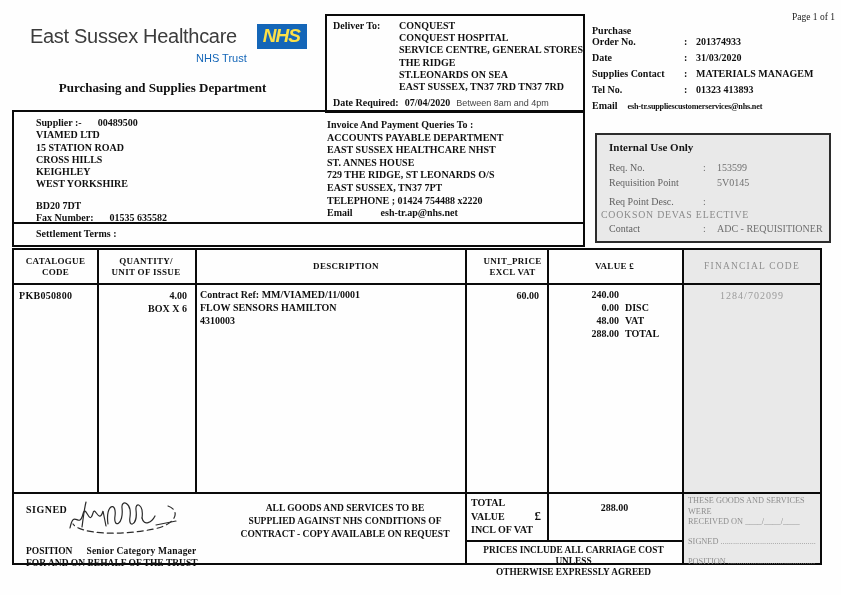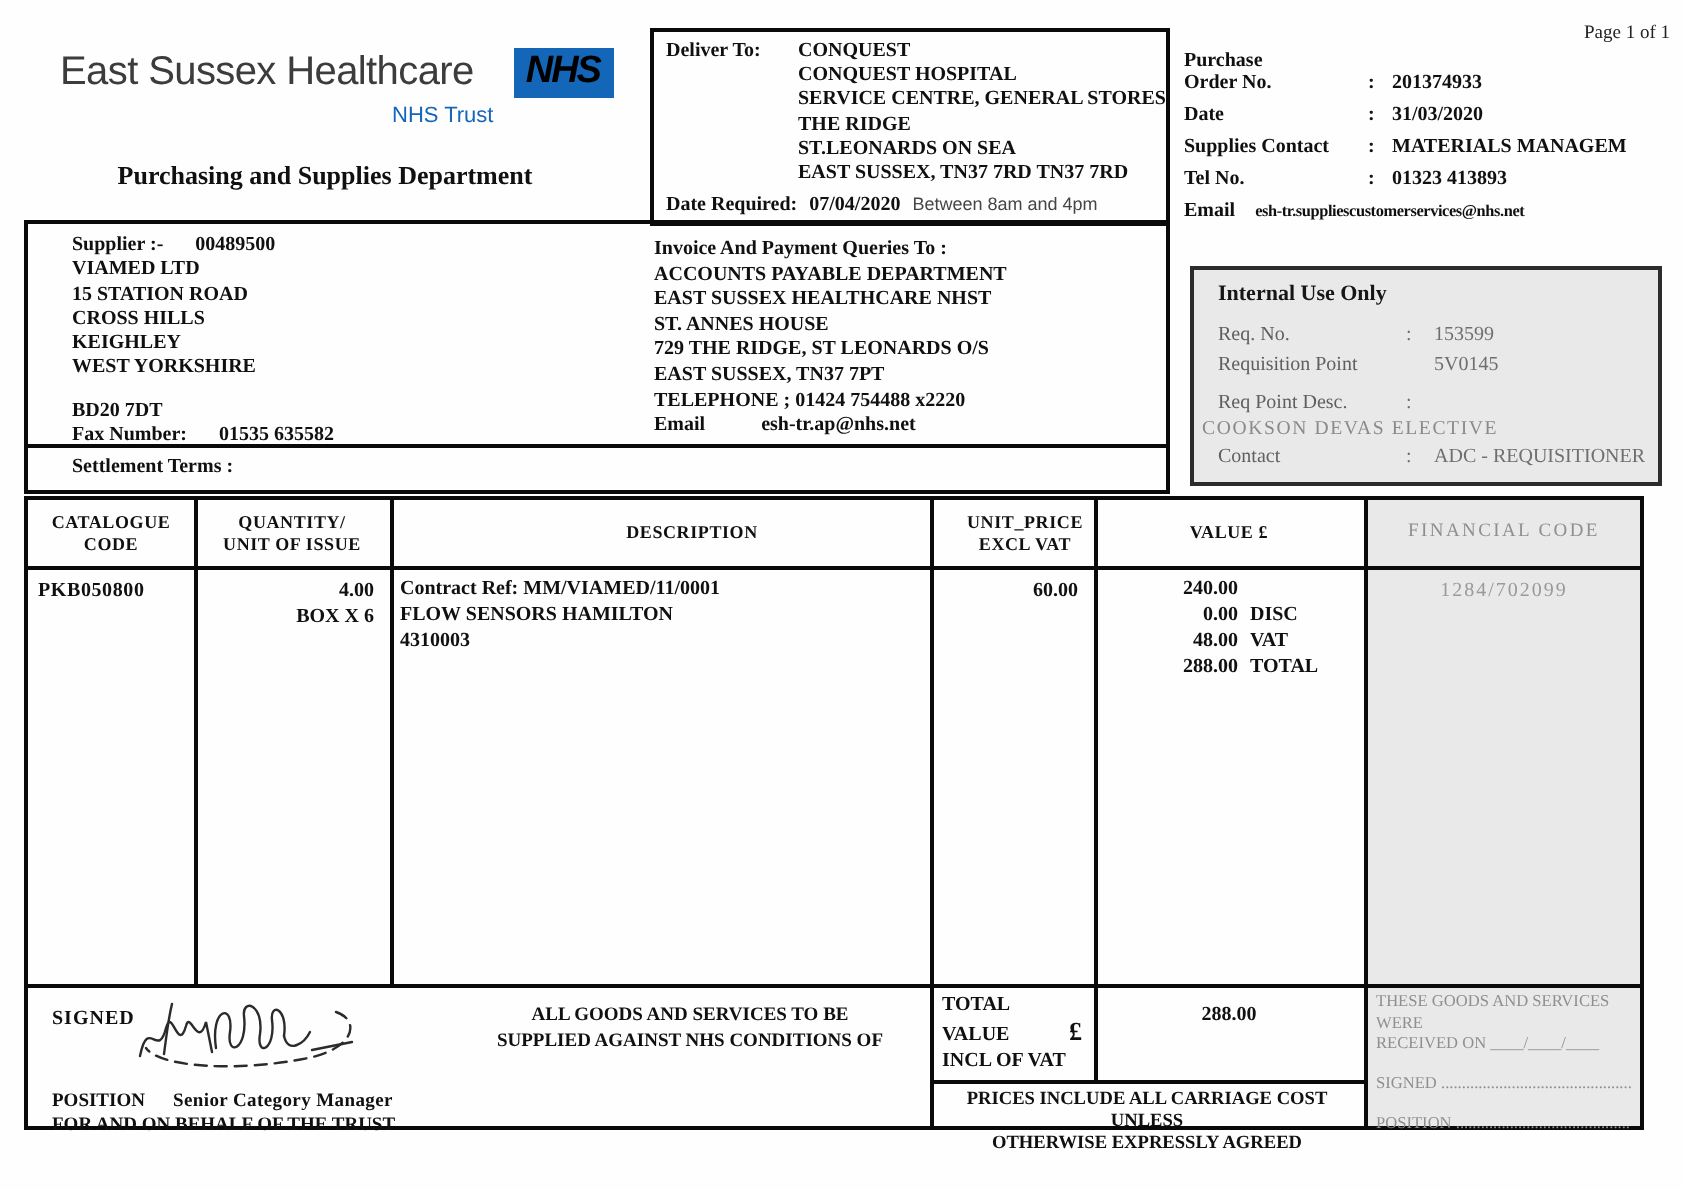--- a/index.html
+++ b/index.html
@@ -3,21 +3,21 @@
 <meta charset="utf-8">
 <style>
   html,body{margin:0;padding:0;background:#ffffff;}
   .page{position:relative;width:841px;height:595px;background:#fefefe;
         font-family:"Liberation Serif",serif;color:#101010;overflow:hidden;}
 
   
   .brand{position:absolute;left:30px;top:24px;display:flex;align-items:flex-start;gap:20px;
          font-family:"Liberation Sans",sans-serif;}
   .org{font-size:20px;color:#3c3c3c;letter-spacing:-0.3px;line-height:24px;}
-  .nhsbox{background:#1466b8;color:#000000;font-style:italic;font-weight:bold;font-size:19px;
+  .nhsbox{background:#1466b8;color:#fde047;font-style:italic;font-weight:bold;font-size:19px;
           padding:1px 7px 3px 6px;line-height:21px;letter-spacing:-1px;}
   .trust{position:absolute;left:196px;top:52px;color:#1466b8;
          font-family:"Liberation Sans",sans-serif;font-size:11px;}
   .dept{position:absolute;left:40px;top:80px;width:245px;text-align:center;
         font-weight:bold;font-size:13px;}
 
   .box{position:absolute;border:2px solid #0a0a0a;box-sizing:border-box;}
 
   
   .deliver{left:325px;top:14px;width:260px;height:99px;}
@@ -306,20 +306,21 @@
     </div>
     <div class="position-row">
       <span>POSITION</span>
       <span class="position-val">Senior Category Manager</span>
     </div>
     <div class="behalf">FOR AND ON BEHALF OF THE TRUST</div>
 
     <div class="conditions">
       <div>ALL GOODS AND SERVICES TO BE</div>
       <div>SUPPLIED AGAINST NHS CONDITIONS OF</div>
+      <div>CONTRACT - COPY AVAILABLE ON REQUEST</div>
     </div>
 
     <div class="total-cell">
       <div>TOTAL</div>
       <div class="tc-line2">
           <span>VALUE</span>
           <span class="pound">£</span>
         </div>
       <div>INCL OF VAT</div>
     </div>

